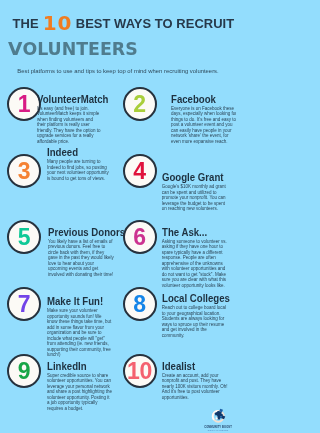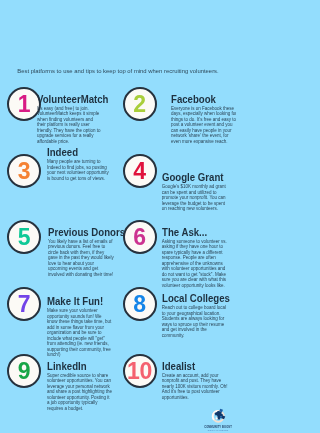--- a/index.html
+++ b/index.html
@@ -70,20 +70,26 @@
   .logo .ltag{
     position:absolute;left:0;top:22.2px;width:30px;text-align:center;
     font-size:1.9px;letter-spacing:.1px;
     color:#4f86bf;line-height:2.4px;white-space:nowrap;
   }
 </style>
 </head>
 <body>
 
 <div class="page">
+  <div class="eyebrow">
+    <span>THE</span><span class="num">10</span><span>BEST WAYS TO RECRUIT</span>
+  </div>
+  <div class="title-wrap">
+    <span class="title"><span class="cap">V</span><span class="rest">OLUNTEERS</span></span>
+  </div>
   <div class="subtitle">Best platforms to use and tips to keep top of mind when recruiting volunteers.</div>
   <div class="grid">
       <div class="item">
         <div class="badge" style="left:7px;top:87px">
           <span style="color:#d81b84">1</span>
         </div>
         <div class="body" style="left:37px;top:93.5px;width:66px">
           <div class="h">VolunteerMatch</div>
           <div class="p">It's easy (and free) to join. VolunteerMatch keeps it simple when finding volunteers and their platform is really user friendly. They have the option to upgrade services for a really affordable price.</div>
         </div>

